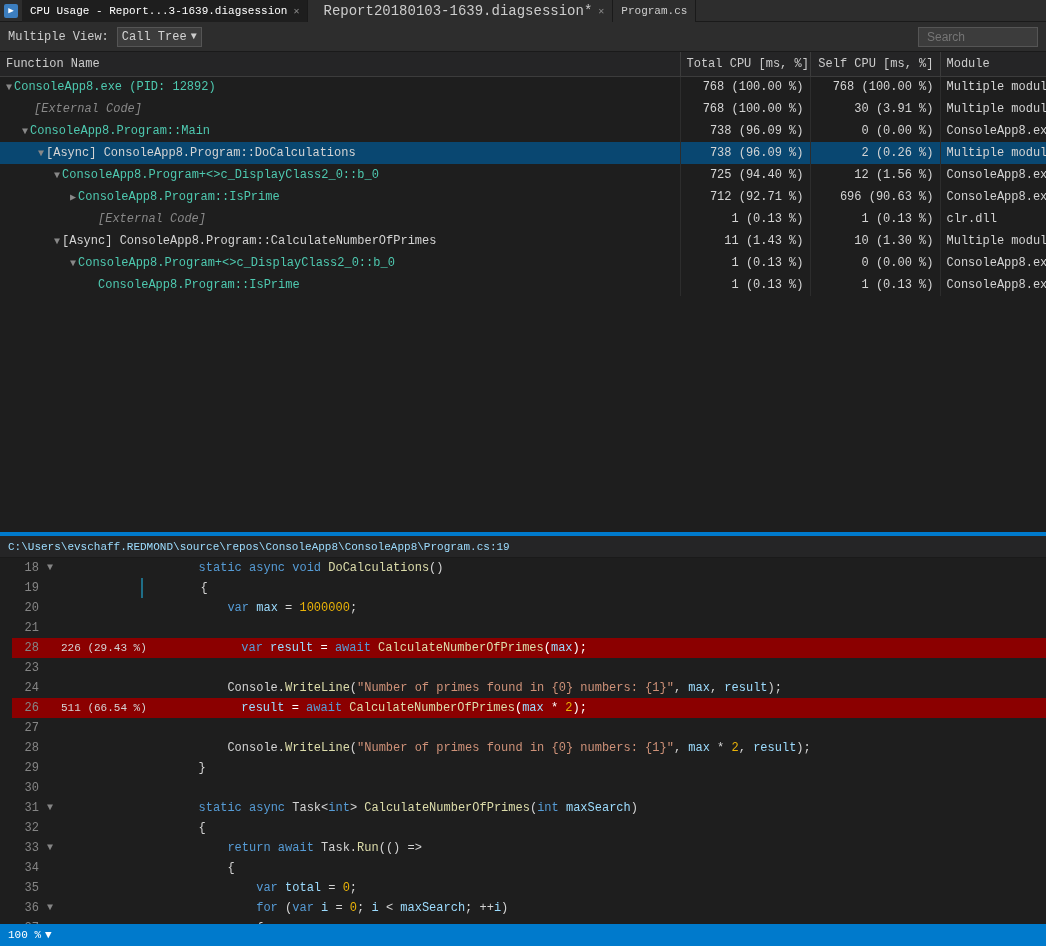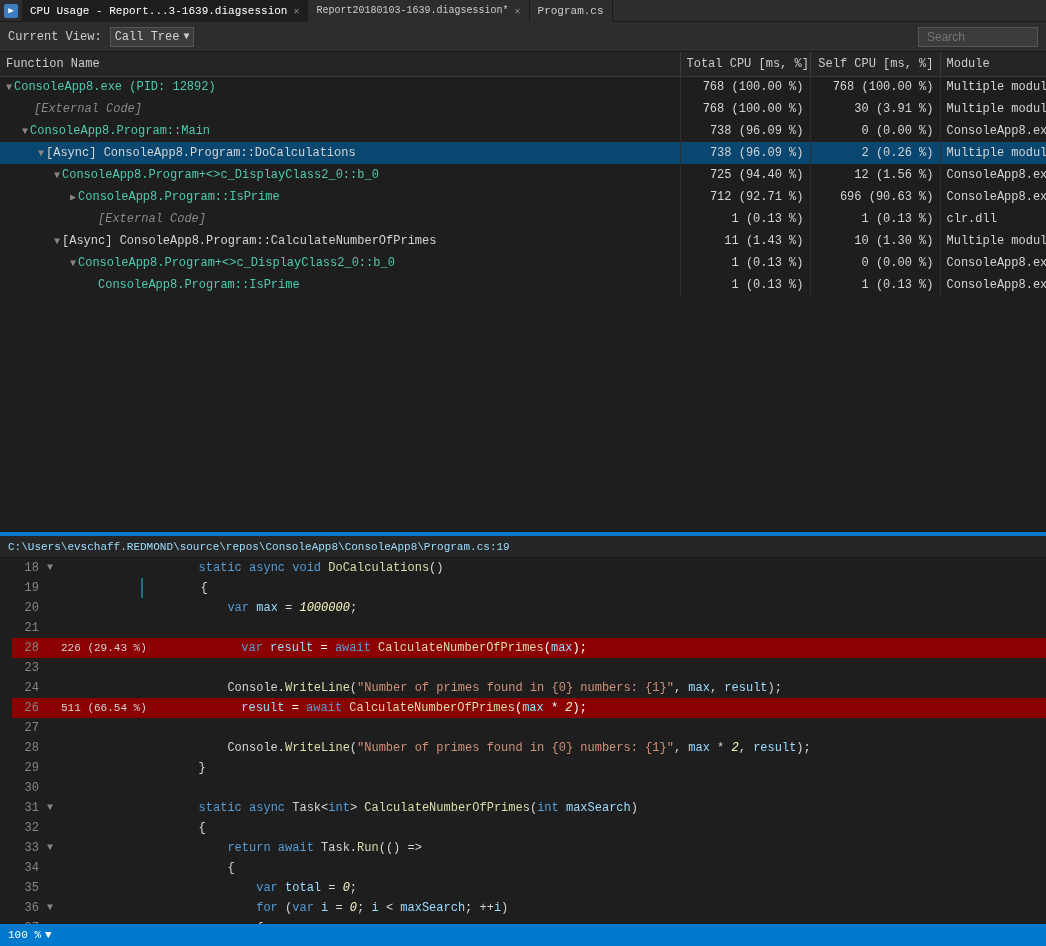--- a/index.html
+++ b/index.html
@@ -253,21 +253,21 @@
     .code-line.highlight-red {
       background: #8b0000;
     }
     .code-line.highlight-red .src {
       color: #fff;
     }
 
     
     .kw { color: #569cd6; }
     .str { color: #ce9178; }
-    .num { color: #fef9c3; font-style: italic; }
+    .num { color: #eab308; }
     .fn-name { color: #dcdcaa; }
     .var { color: #9cdcfe; }
     .op { color: #d4d4d4; }
 
     
     .bottom-bar {
       position: fixed;
       bottom: 0;
       left: 0;
       width: 1046px;
@@ -297,31 +297,31 @@
 
   <div class="title-bar" style="height:22px; display:flex; align-items:center; gap:0;">
     <div class="title-bar-icon">
       <span style="color:#fff;font-size:9px;font-weight:bold;">▶</span>
     </div>
     <div class="tab active">
       <span style="font-size:11px;">CPU Usage - Report...3-1639.diagsession</span>
       <span class="close-btn">✕</span>
     </div>
     <div class="tab">
-      <span style="font-size:10px;">Report20180103-1639.diagsession*</span>
+      <span style="font-size:14px;margin-left:7px;">Report20180103-1639.diagsession*</span>
       <span class="close-btn">✕</span>
     </div>
     <div class="tab">
       <span style="font-size:11px;">Program.cs</span>
     </div>
     <div class="tab-separator"></div>
   </div>
 
   <div class="toolbar">
-    <span class="toolbar-label">Current View:</span>
+    <span class="toolbar-label">Multiple View:</span>
     <div class="toolbar-dropdown">
       <span>Call Tree</span>
       <span class="arrow">▼</span>
     </div>
     <input class="toolbar-search" type="text" placeholder="Search" style="">
   </div>
 
   <div class="main-panel" style="height:480px; overflow:auto;">
     <table>
       <thead>

